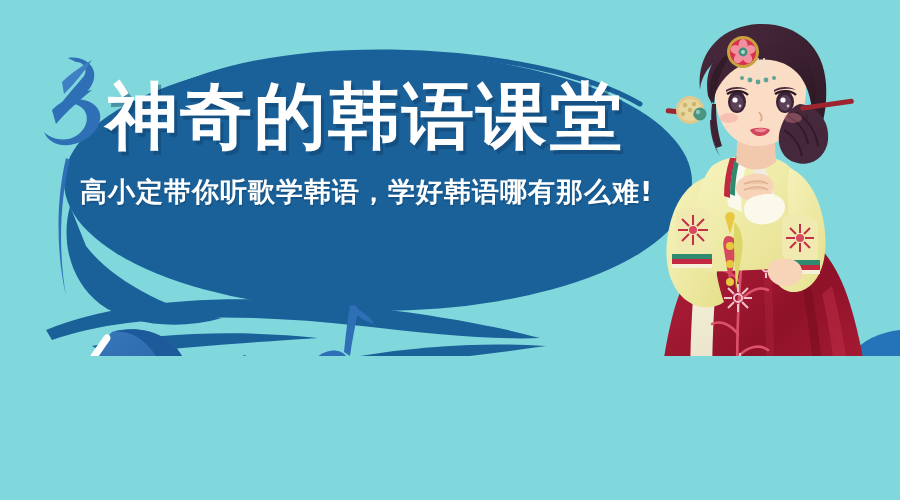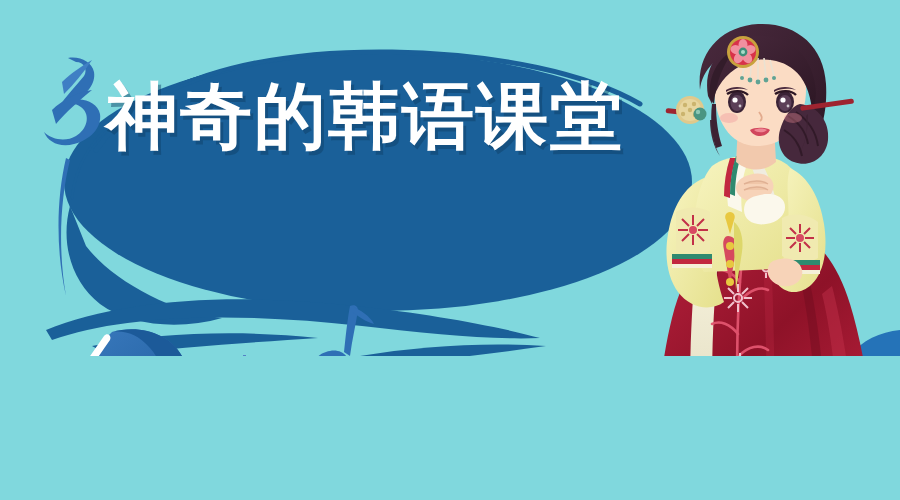--- a/index.html
+++ b/index.html
@@ -195,20 +195,21 @@
 
       <path fill="#3f7fc4" d="M48,418 C76,414 100,420 116,434 C96,428 72,426 48,430 Z"></path>
       <path fill="#2f6fb5" d="M10,430 C40,422 72,426 92,438 C62,432 34,432 12,440 Z"></path>
       <path fill="#2f6fb5" d="M348,438 C358,426 372,420 384,426 C374,426 364,432 358,442
                C352,452 344,458 334,456 C340,452 344,446 348,438 Z"></path>
     </g>
   </svg>
 
   <div id="text-block">
     <div id="main-title">神奇的韩语课堂</div>
+    <div id="subtitle">高小定带你听歌学韩语，学好韩语哪有那么难!</div>
   </div>
 
   <svg class="layer" viewBox="0 0 900 500" xmlns="http://www.w3.org/2000/svg" style="z-index:40;">
     <defs>
       <linearGradient id="skirtG" x1="0.1" y1="0" x2="0.9" y2="1">
         <stop offset="0%" stop-color="#b5203c"></stop>
         <stop offset="45%" stop-color="#8e1228"></stop>
         <stop offset="75%" stop-color="#ab1c36"></stop>
         <stop offset="100%" stop-color="#7d0e22"></stop>
       </linearGradient>

